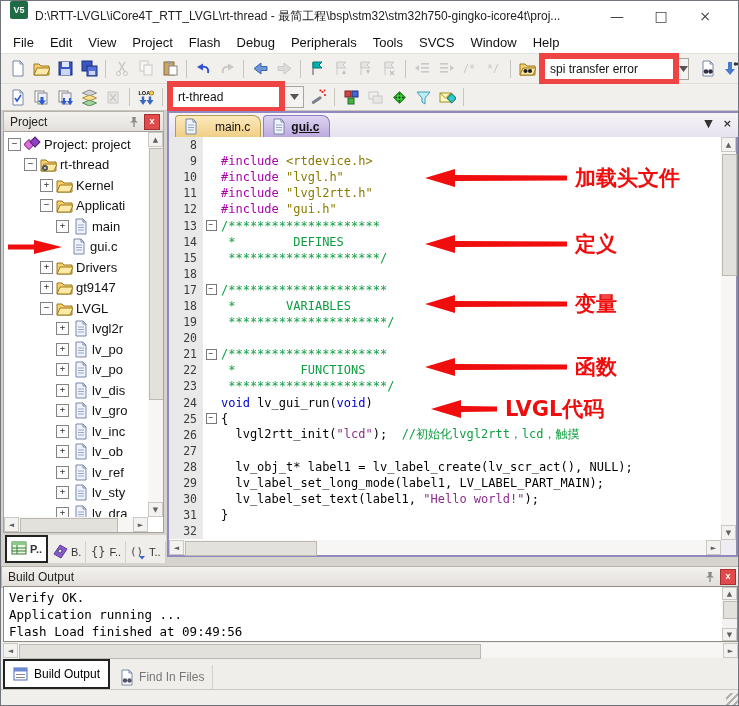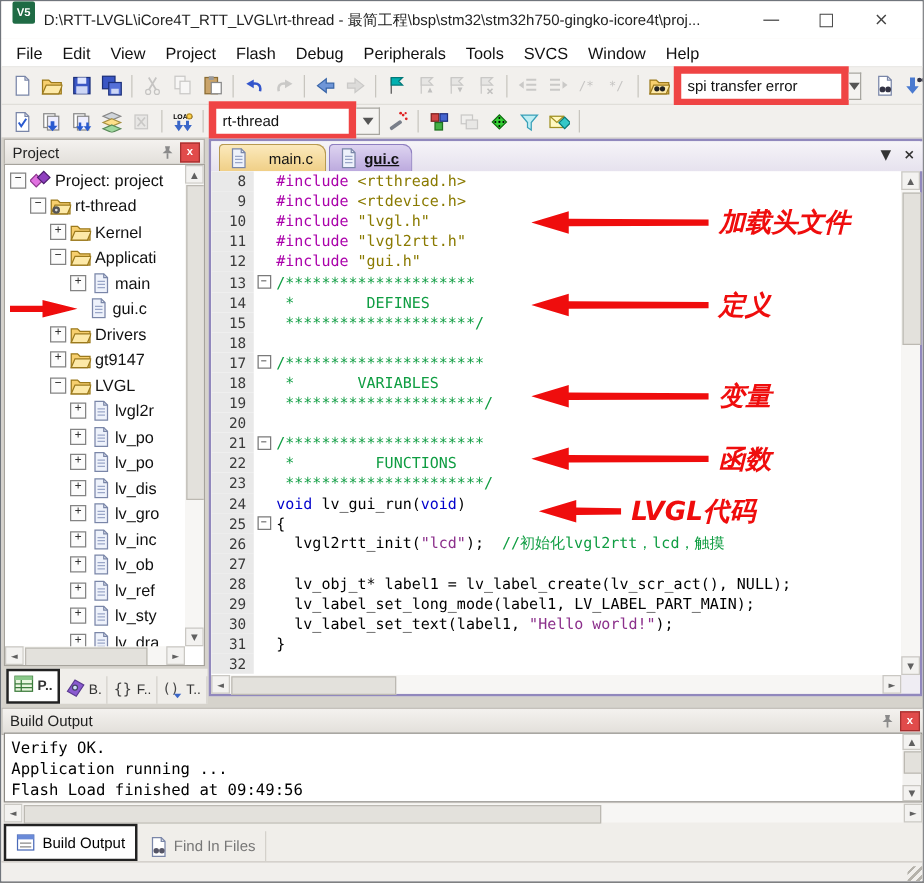--- a/index.html
+++ b/index.html
@@ -698,21 +698,20 @@
           </span>
         </div>
       <div id="edit-tab-btns">
         <span>▼</span>
         <span style="font-weight:bold;">×</span>
       </div>
       <div id="code-pane">
           <div class="cl">
             <span class="ln">8</span>
             <span class="foldcol"></span>
-            <span class="codetext"><span class="c-pp">#include </span><span class="c-inc">&lt;rtthread.h&gt;</span></span>
           </div>
           <div class="cl">
             <span class="ln">9</span>
             <span class="foldcol"></span>
             <span class="codetext"><span class="c-pp">#include </span><span class="c-inc">&lt;rtdevice.h&gt;</span></span>
           </div>
           <div class="cl">
             <span class="ln">10</span>
             <span class="foldcol"></span>
             <span class="codetext"><span class="c-pp">#include </span><span class="c-inc">"lvgl.h"</span></span>
@@ -829,34 +828,34 @@
             <span class="ln">31</span>
             <span class="foldcol"></span>
             <span class="codetext"><span class="c-pl">}</span></span>
           </div>
           <div class="cl">
             <span class="ln">32</span>
             <span class="foldcol"></span>
             <span class="codetext"></span>
           </div>
         </div>
-      <div id="annos" class="abs" style="left:0;top:24px;width:552px;height:403px;pointer-events:none;font-style:italic;">
+      <div id="annos" class="abs" style="left:0;top:24px;width:552px;height:403px;pointer-events:none;">
           <div class="anno" style="top: 27px; left: 256px;">
             <svg width="142" height="22" viewBox="0 0 142 22">
               <polygon points="0,11 30,2 30,8 142,8.5 142,13.5 30,14 30,20" fill="#ef0d0d"></polygon>
             </svg>
             <span class="anno-label">加载头文件</span>
           </div>
           <div class="anno" style="top: 93px; left: 256px;">
             <svg width="142" height="22" viewBox="0 0 142 22">
               <polygon points="0,11 30,2 30,8 142,8.5 142,13.5 30,14 30,20" fill="#ef0d0d"></polygon>
             </svg>
             <span class="anno-label">定义</span>
           </div>
-          <div class="anno" style="top: 153px; left: 256px; margin-top: 13px;">
+          <div class="anno" style="top: 153px; left: 256px;">
             <svg width="142" height="22" viewBox="0 0 142 22">
               <polygon points="0,11 30,2 30,8 142,8.5 142,13.5 30,14 30,20" fill="#ef0d0d"></polygon>
             </svg>
             <span class="anno-label">变量</span>
           </div>
           <div class="anno" style="top: 216px; left: 256px;">
             <svg width="142" height="22" viewBox="0 0 142 22">
               <polygon points="0,11 30,2 30,8 142,8.5 142,13.5 30,14 30,20" fill="#ef0d0d"></polygon>
             </svg>
             <span class="anno-label">函数</span>

